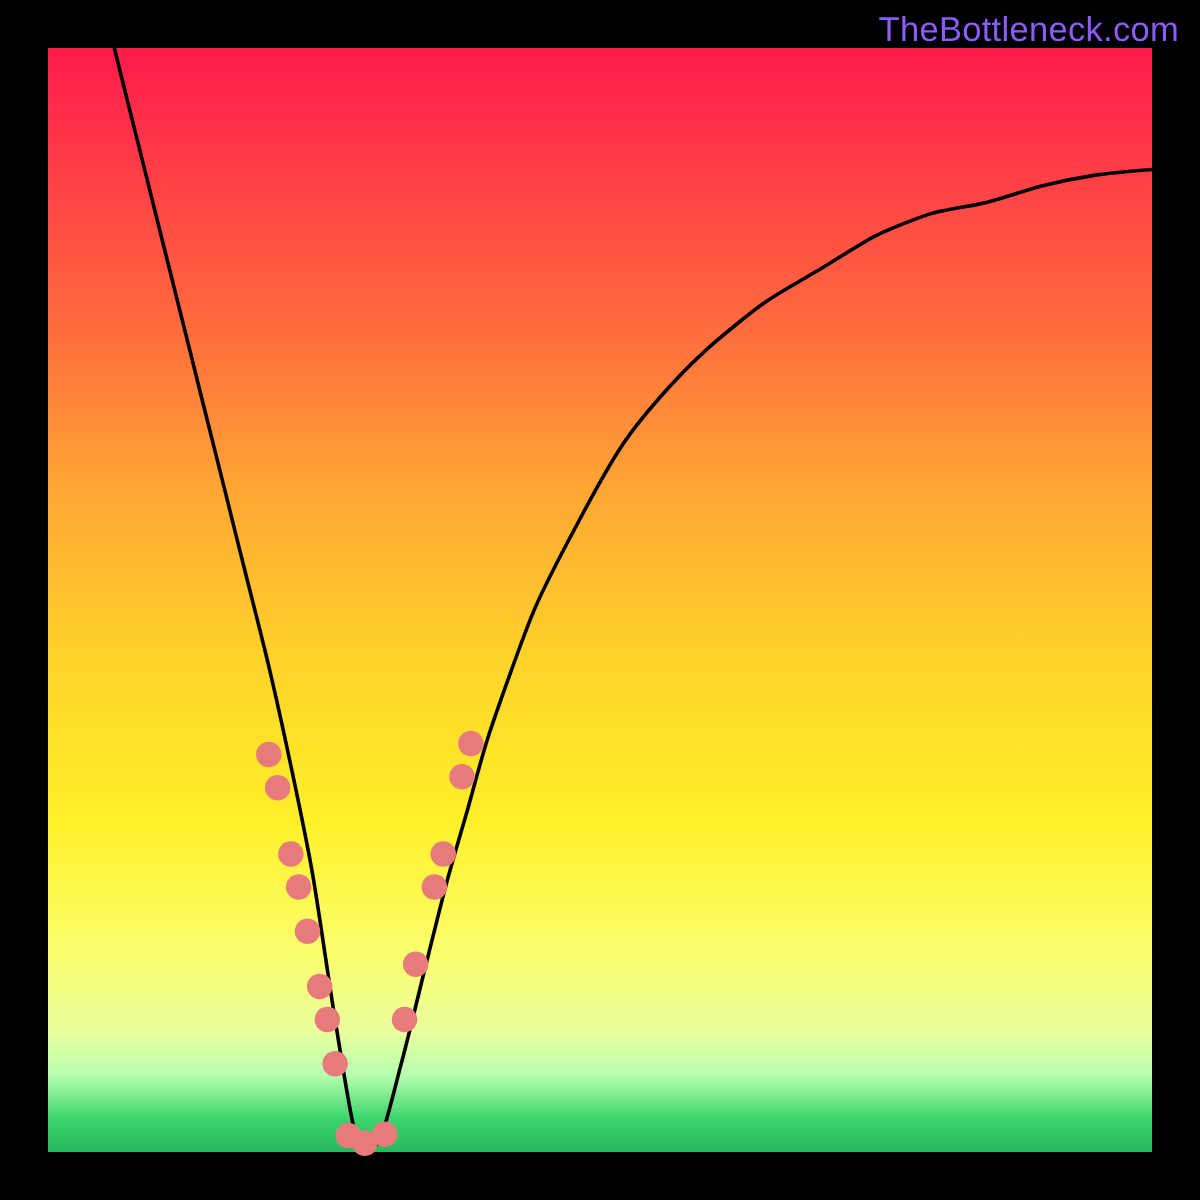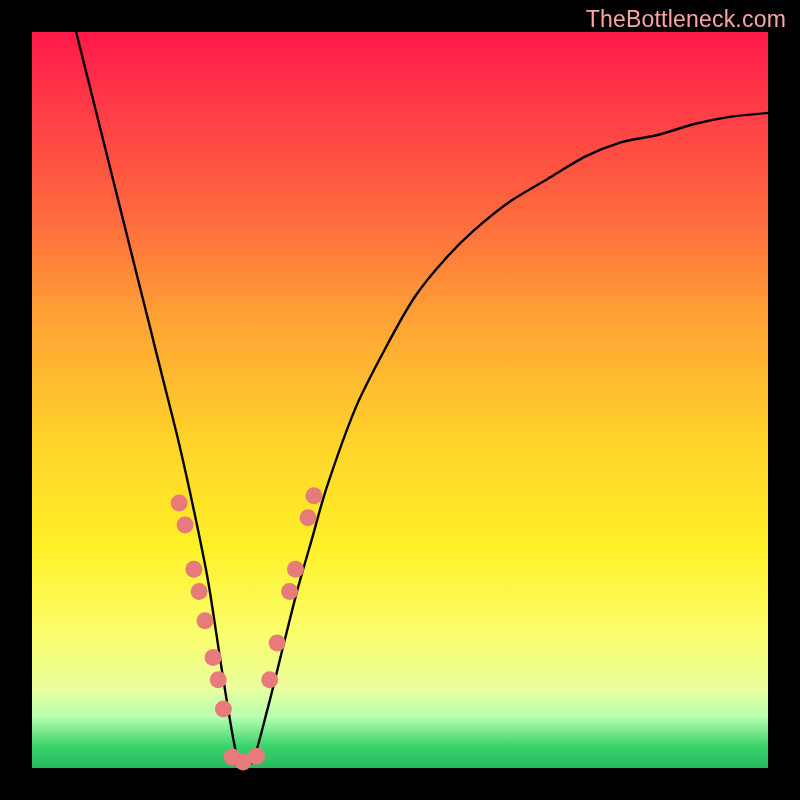--- a/index.html
+++ b/index.html
@@ -33,21 +33,21 @@
       #fbff6e 82%,
       #eaff9c 89%,
       #b8ffb0 93%,
       #3bd46d 97%,
       #27b85e 100%);
   }
   .watermark {
     position: absolute;
     top: 6px;
     right: 14px;
-    color: #fca5a5;
+    color: #8b5cf6;
     font-size: 23px;
     font-weight: 400;
     letter-spacing: 0.2px;
   }
   svg.curve-layer {
     position: absolute;
     left: 0;
     top: 0;
     width: 736px;
     height: 736px;

